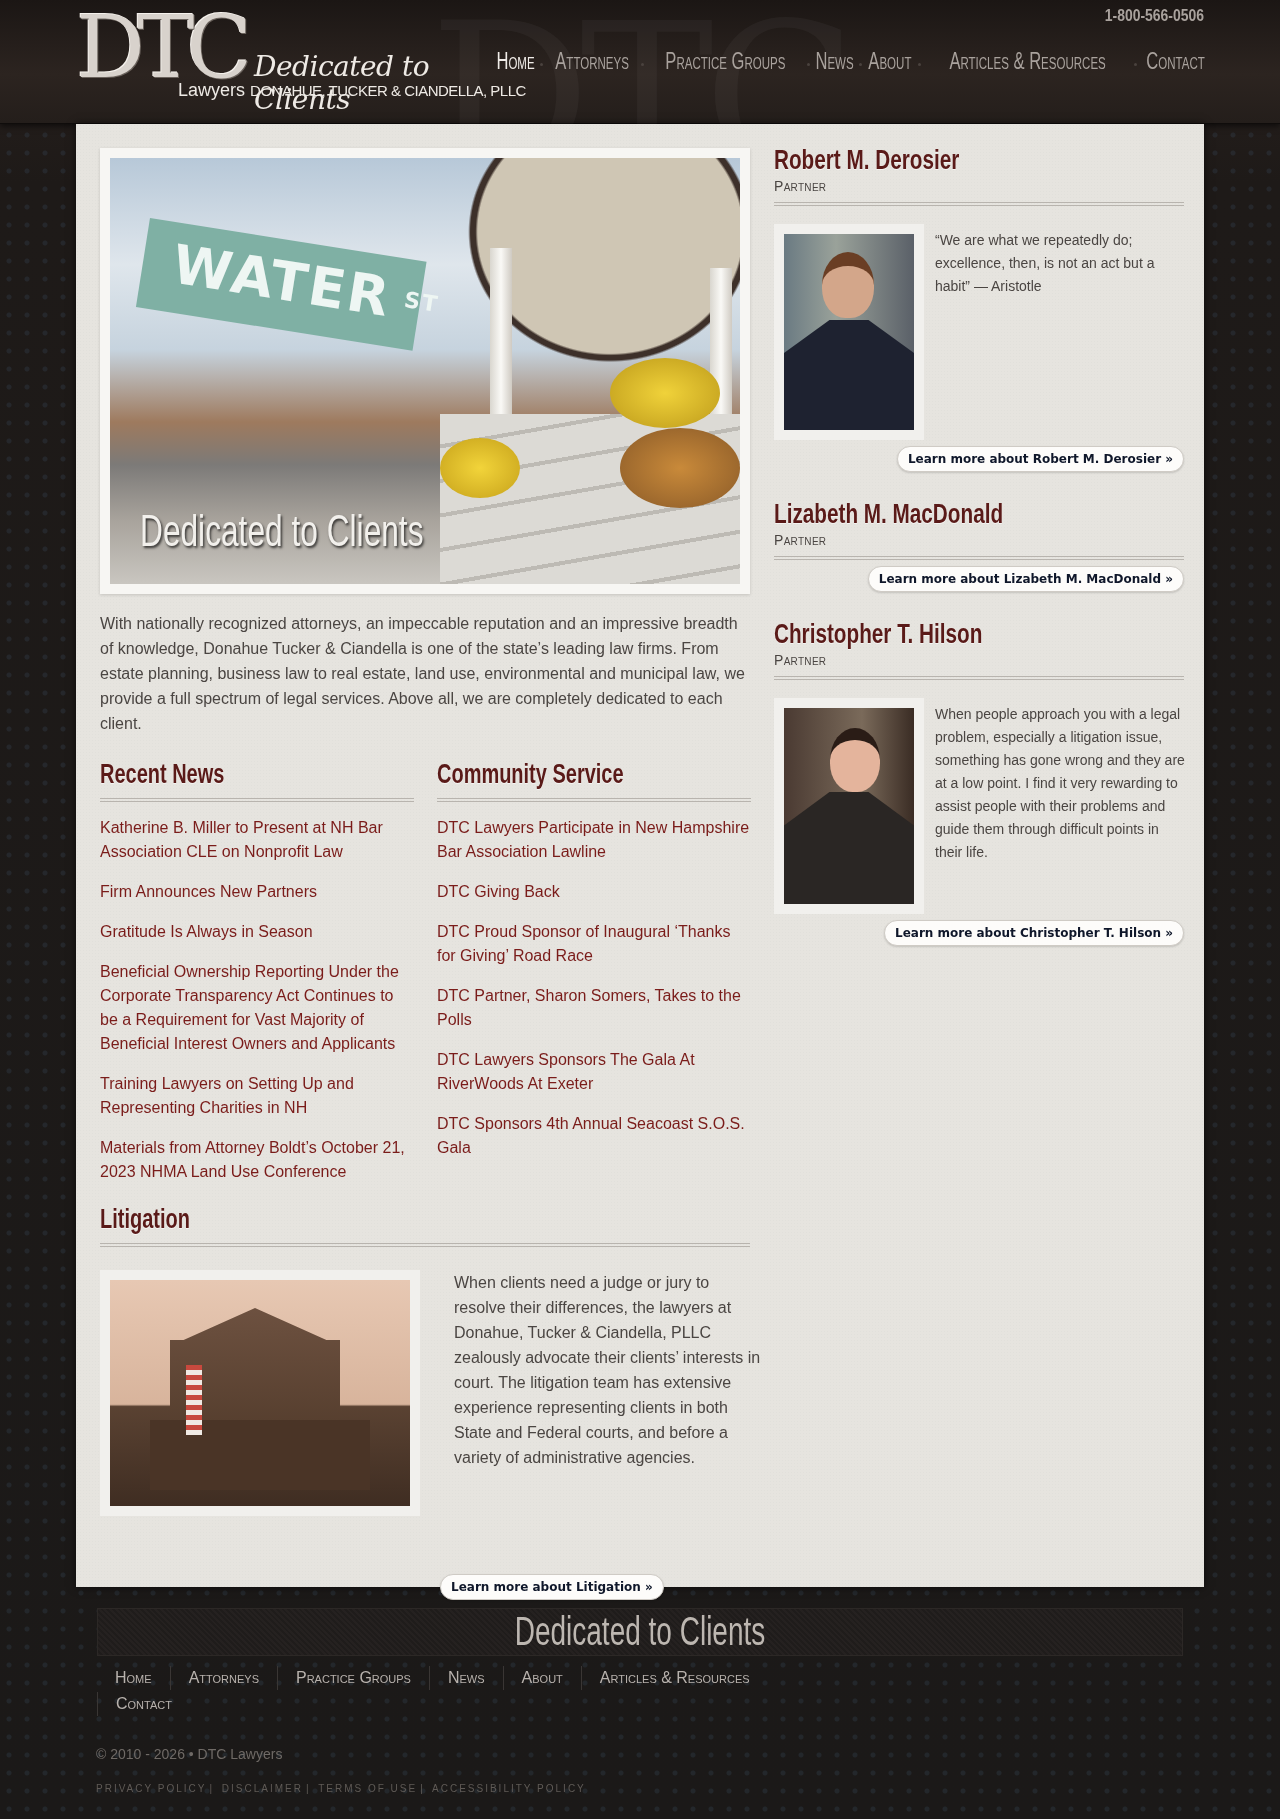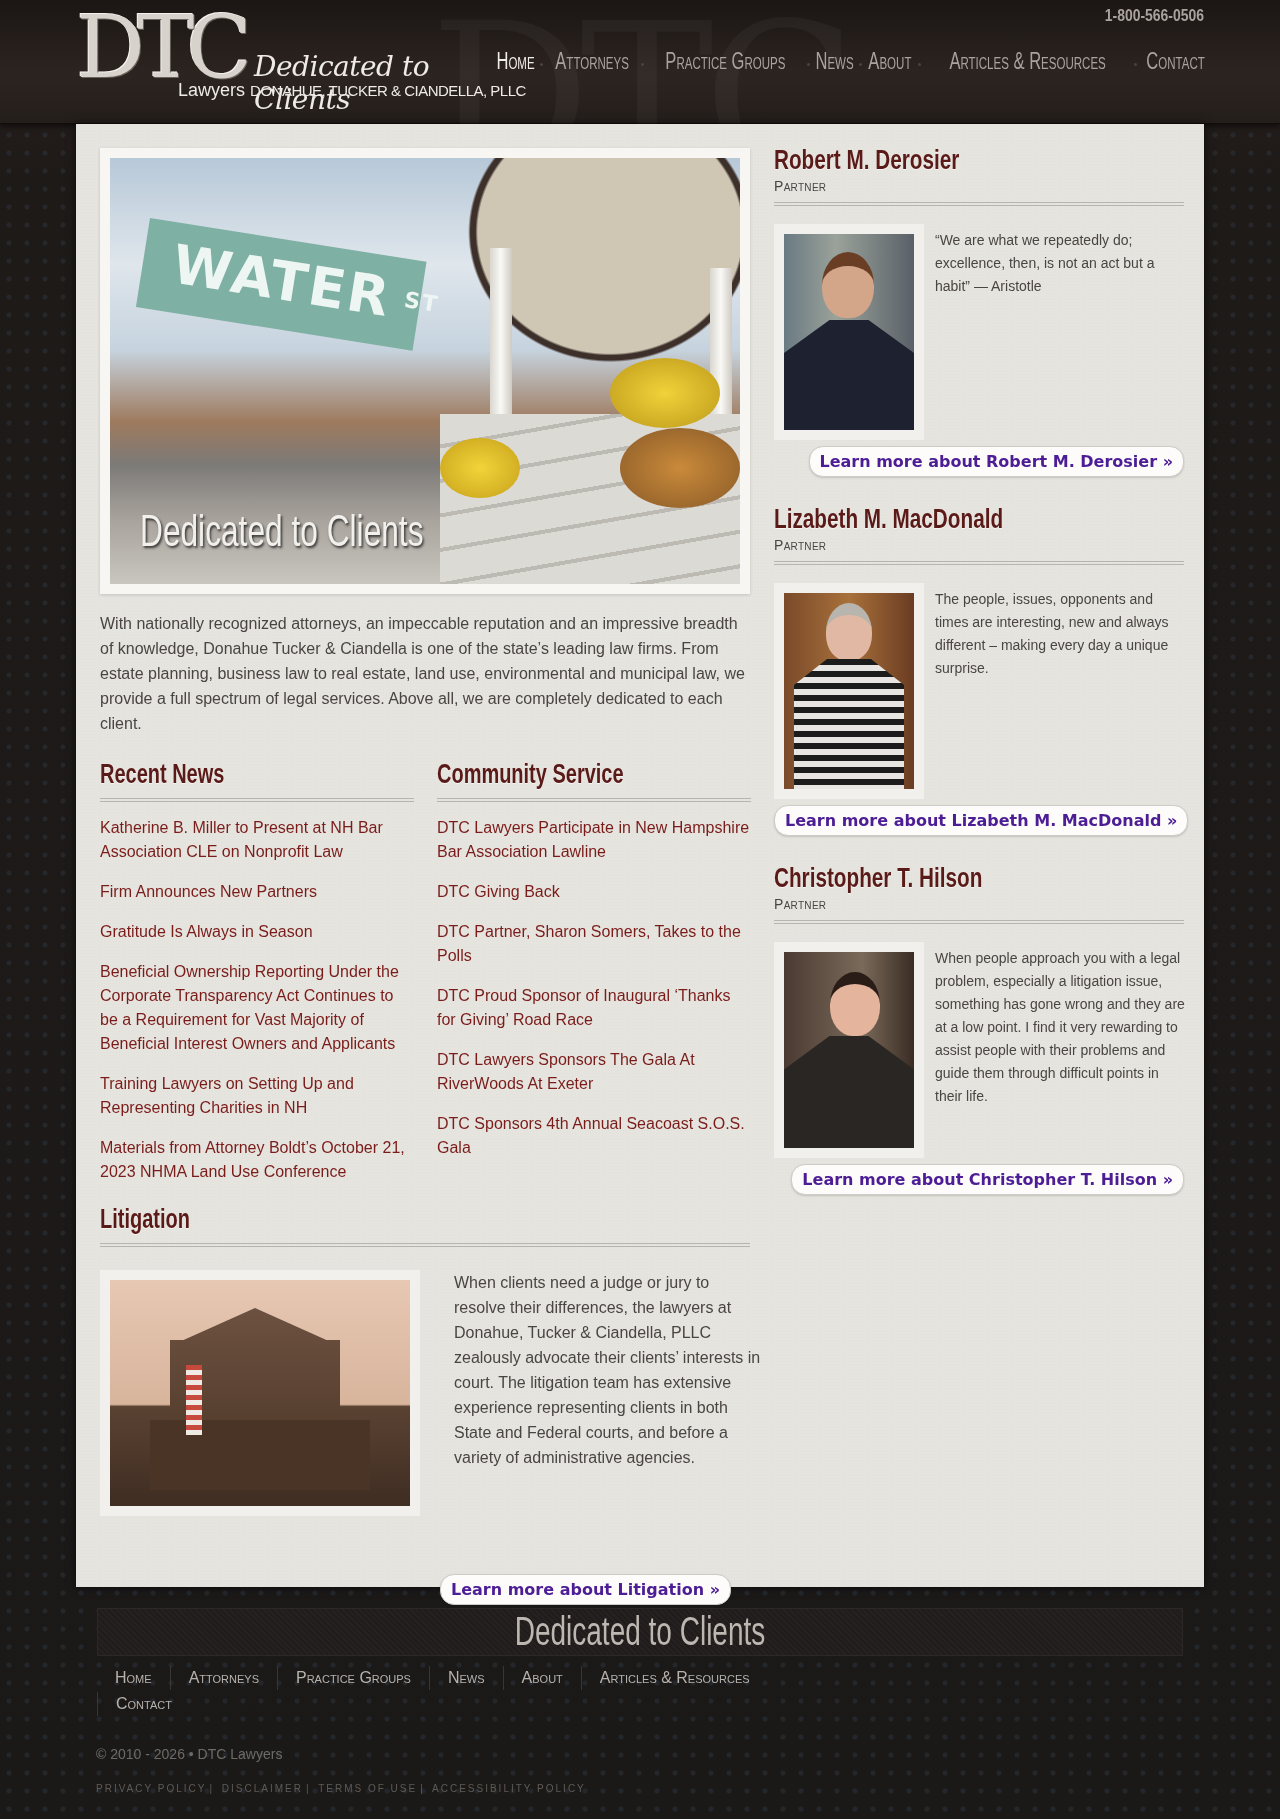--- a/index.html
+++ b/index.html
@@ -140,22 +140,22 @@
     clip-path: polygon(8% 20%, 50% 0, 92% 20%, 100% 20%, 100% 100%, 0 100%, 0 20%);
   }
   .lit-desk { position: absolute; left: 40px; top: 140px; width: 220px; height: 70px; background: #4a3426; }
   .lit-flag { position: absolute; left: 76px; top: 85px; width: 16px; height: 70px; background: repeating-linear-gradient(#c7493e 0 5px, #f0eae4 5px 10px); }
   .lit-text {
     position: absolute; left: 354px; top: 66px; width: 310px;
     font-size: 16px; line-height: 25px; color: #4a4542;
   }
   .btn {
     display: inline-block; background: #fdfcfa; border: 1px solid #cfcbc5; border-radius: 14px;
-    padding: 5px 10px; font-family: "DejaVu Sans", sans-serif; font-weight: bold; font-size: 16px;
-    color: #4c1d95; text-decoration: none; white-space: nowrap;
+    padding: 5px 10px; font-family: "DejaVu Sans", sans-serif; font-weight: bold; font-size: 12px;
+    color: #0f172a; text-decoration: none; white-space: nowrap;
     box-shadow: 0 1px 2px rgba(0,0,0,0.15);
   }
   .lit-btn { position: absolute; left: 340px; top: 370px; }
 
   
   .sidebar { position: absolute; left: 698px; top: 20px; width: 410px; }
   .attorney { position: relative; margin-bottom: 0; }
   .att-name { font-size: 28px; color: #5a1a18; }
   .att-title { font-size: 12px; font-variant: small-caps; color: #4a4542; letter-spacing: 0.3px; margin-top: 2px; font-size: 14px; }
   .att-body { position: relative; margin-top: 18px; height: 216px; }
@@ -258,22 +258,22 @@
         <li><a>Materials from Attorney Boldt’s October 21, 2023 NHMA Land Use Conference</a></li>
       </ul>
     </section>
 
     <section class="news-col right">
       <h2 class="section-title">Community Service</h2>
       <div class="rule"></div>
       <ul class="news-list">
         <li><a>DTC Lawyers Participate in New Hampshire Bar Association Lawline</a></li>
         <li><a>DTC Giving Back</a></li>
+        <li><a>DTC Proud Sponsor of Inaugural ‘Thanks for Giving’ Road Race</a></li>
         <li><a>DTC Partner, Sharon Somers, Takes to the Polls</a></li>
-        <li><a>DTC Proud Sponsor of Inaugural ‘Thanks for Giving’ Road Race</a></li>
         <li><a>DTC Lawyers Sponsors The Gala At RiverWoods At Exeter</a></li>
         <li><a>DTC Sponsors 4th Annual Seacoast S.O.S. Gala</a></li>
       </ul>
     </section>
 
     <section class="lit">
       <h2 class="section-title">Litigation</h2>
       <div class="rule"></div>
       <div class="lit-frame">
         <div class="lit-img">
@@ -303,29 +303,20 @@
         </div>
         <div class="att-btn-row">
           <a class="btn">Learn more about Robert M. Derosier »</a>
         </div>
       </div>
 
       <div class="attorney" style="margin-top:26px;">
         <h3 class="section-title att-name">Lizabeth M. MacDonald</h3>
         <div class="att-title">Partner</div>
         <div class="rule"></div>
-        <div class="att-body">
-          <div class="att-photo-frame">
-            <div class="att-photo photo-2">
-              <div class="head" style="left:42px; top:10px; width:46px; height:58px; background:#e0b8a4; border-top:12px solid #b8b4ae;"></div>
-              <div class="suit" style="left:10px; width:110px; height:130px; background:repeating-linear-gradient(#1c1c1c 0 6px,#e8e6e2 6px 12px); clip-path:polygon(0 20%,30% 0,70% 0,100% 20%,100% 100%,0 100%);"></div>
-            </div>
-          </div>
-          <p class="att-text">The people, issues, opponents and times are interesting, new and always different – making every day a unique surprise.</p>
-        </div>
         <div class="att-btn-row">
           <a class="btn">Learn more about Lizabeth M. MacDonald »</a>
         </div>
       </div>
 
       <div class="attorney" style="margin-top:26px;">
         <h3 class="section-title att-name">Christopher T. Hilson</h3>
         <div class="att-title">Partner</div>
         <div class="rule"></div>
         <div class="att-body">

